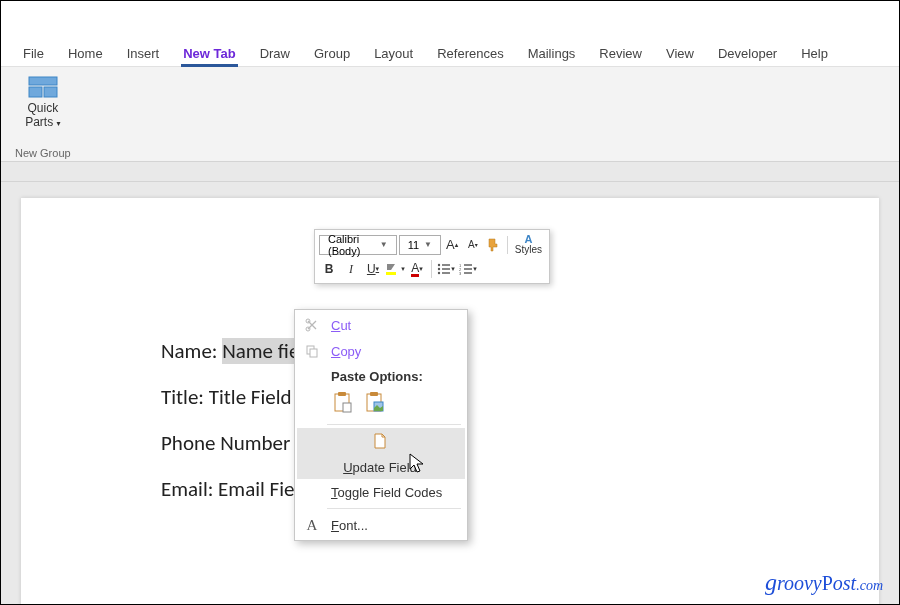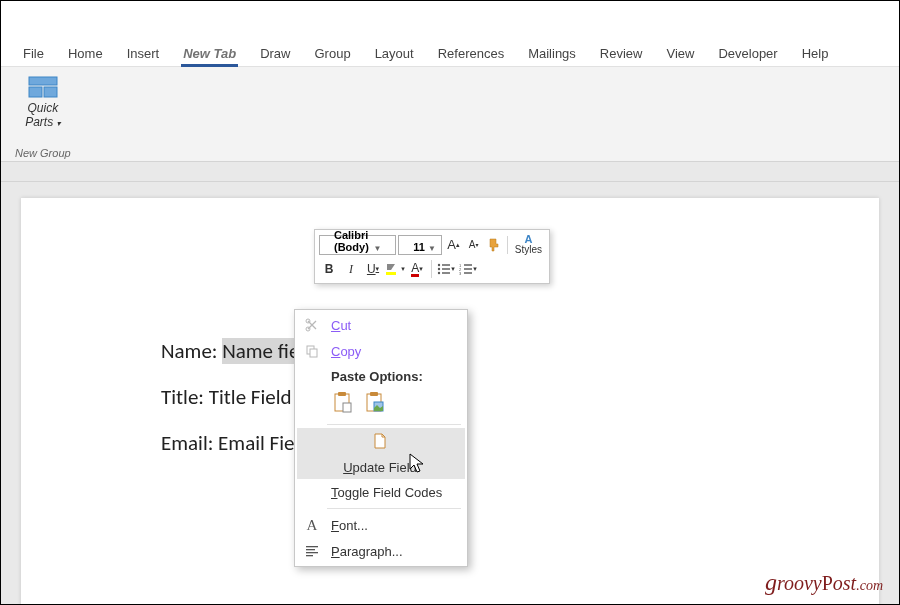--- a/index.html
+++ b/index.html
@@ -23,40 +23,38 @@
   align-items: flex-start;
   margin-top: 36px;
 }
 .ribbon-tab {
   padding: 5px 12px;
   font-size: 13px;
   color: #444;
   cursor: pointer;
 }
 .ribbon-tab.active {
-  color: #737373;
+  color: #6d28d9;
   font-weight: 600;
   position: relative;
-  font-style: italic;
 }
 .ribbon-tab.active::after {
   content: "";
   position: absolute;
   bottom: -1px;
   left: 10px;
   right: 10px;
   height: 3px;
   background: #2b579a;
 }
 .ribbon-bar {
   background: #f3f3f3;
   height: 95px;
   border-bottom: 1px solid #d4d4d4;
   padding: 4px 8px;
-  font-style: italic;
 }
 .ribbon-group {
   display: inline-flex;
   flex-direction: column;
   align-items: center;
   height: 88px;
   padding: 0 6px;
   justify-content: space-between;
 }
 .ribbon-group-label {
@@ -122,27 +120,26 @@
 }
 .mini-row {
   display: flex;
   align-items: center;
   gap: 2px;
   padding: 2px;
 }
 .font-sel {
   border: 1px solid #adadad;
   font-size: 11px;
-  padding: 1px 14px;
+  padding: 1px 8px;
   height: 20px;
   background: #fff;
   display: flex;
-  align-items: flex-end;
+  align-items: center;
   justify-content: space-between;
-  font-weight: bold;
 }
 .sel-arrow {
   font-size: 8px;
   color: #666;
   margin-left: 3px;
 }
 .mini-btn {
   width: 20px;
   height: 20px;
   display: flex;
@@ -224,21 +221,21 @@
   top: 452px;
   left: 408px;
   pointer-events: none;
 }
 .watermark {
   position: absolute;
   bottom: 8px;
   right: 16px;
   font-family: Georgia, serif;
   font-size: 20px;
-  color: #7f1d1d;
+  color: #1d4ed8;
   font-style: italic;
 }
 .watermark .g { font-size: 24px; }
 </style>
 </head>
 <body>
 
 <div class="ribbon-tabs">
   <div class="ribbon-tab">File</div>
   <div class="ribbon-tab">Home</div>
@@ -275,20 +272,23 @@
   <div class="page">
     <div class="doc-line">
       <span>Name:</span>
       <span class="highlight">Name field</span>
     </div>
     <div class="doc-line">
       <span>Title:</span>
       <span>Title Field</span>
     </div>
     <div class="doc-line">
+      <span>Phone Number</span>
+    </div>
+    <div class="doc-line">
       <span>Email:</span>
       <span>Email Fie</span>
     </div>
   </div>
 </div>
 
 <div class="mini-toolbar">
   <div class="mini-row">
     <div class="font-sel" style="width:82px">
       <span>Calibri (Body)</span>
@@ -402,30 +402,19 @@
   </div>
   <div class="menu-item">
     <span class="menu-icon"></span>
     <span class="menu-label"><span class="u">T</span>oggle Field Codes</span>
   </div>
   <div class="menu-sep"></div>
   <div class="menu-item">
     <span class="menu-icon" style="font-family:Georgia,serif;font-size:15px;color:#555">A</span>
     <span class="menu-label"><span class="u">F</span>ont...</span>
   </div>
-  <div class="menu-item">
-    <span class="menu-icon">
-      <svg width="14" height="12" viewBox="0 0 14 12">
-          <rect x="1" y="1" width="12" height="1.3" fill="#555"></rect>
-          <rect x="1" y="4" width="9" height="1.3" fill="#555"></rect>
-          <rect x="1" y="7" width="12" height="1.3" fill="#555"></rect>
-          <rect x="1" y="10" width="7" height="1.3" fill="#555"></rect>
-        </svg>
-    </span>
-    <span class="menu-label"><span class="u">P</span>aragraph...</span>
-  </div>
 </div>
 
 <svg class="cursor" width="18" height="22" viewBox="0 0 18 22">
   <path d="M1 1 L1 16 L5 12 L8 19 L11 18 L8 11 L14 11 Z" fill="#fff" stroke="#000" stroke-width="1"></path>
 </svg>
 
 <div class="watermark"><span class="g">g</span>roovy<span style="font-style:normal">P</span>ost<span style="font-size:14px">.com</span></div>
 
 </body></html>

